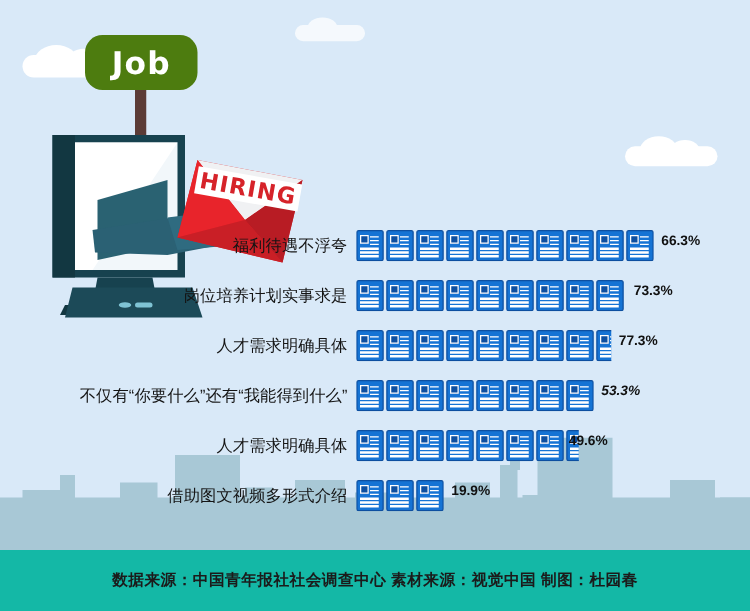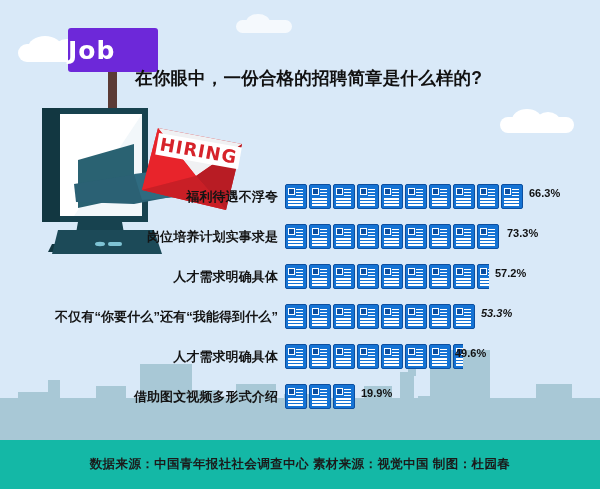--- a/index.html
+++ b/index.html
@@ -37,22 +37,22 @@
   .cloud.c2:before{content:"";position:absolute;left:12px;top:-8px;width:30px;height:22px;background:#fff;border-radius:50%;}
   .cloud.c2:after{content:"";position:absolute;left:36px;top:-5px;width:24px;height:18px;background:#fff;border-radius:50%;}
   .cloud.c3{left:236px;top:20px;width:56px;height:13px;opacity:.75;}
   .cloud.c3:before{content:"";position:absolute;left:10px;top:-6px;width:24px;height:17px;background:#fff;border-radius:50%;}
 
   
   .sign-wrap{position:absolute;left:68px;top:28px;width:92px;height:70px;}
   .sign-post{position:absolute;left:40px;top:38px;width:9px;height:48px;background:#5b3b36;border-radius:1px;}
   .sign-board{
     position:absolute;left:0;top:0;width:90px;height:44px;
-    background:#6d28d9;border-radius:3px;
-    display:flex;align-items:center;justify-content:flex-start;
+    background:#4d7c0f;border-radius:14px;
+    display:flex;align-items:center;justify-content:center;
   }
   .sign-text{
     color:#ffffff;font-size:25px;font-weight:bold;font-family:"DejaVu Sans",sans-serif;
     letter-spacing:1px;line-height:1;
   }
 
   
   .headline{
     position:absolute;left:135px;top:66px;
     font-size:17.5px;font-weight:bold;color:#111;
@@ -63,21 +63,21 @@
   .illus{position:absolute;left:30px;top:104px;width:220px;height:168px;}
 
   
   .chart{position:absolute;left:0;top:180px;width:600px;}
   .row{
     position:relative;height:34px;margin-bottom:6px;
     display:flex;align-items:center;
   }
   .row-label{
     position:absolute;left:0;width:278px;text-align:right;
-    font-size:13px;font-weight:bold;color:#141414;white-space:nowrap;
+    font-size:13px;font-weight:normal;color:#141414;white-space:nowrap;
     letter-spacing:.1px;
   }
   .bar{
     position:absolute;left:285px;top:4px;height:25px;
     overflow:hidden;white-space:nowrap;
   }
   .ico{
     display:inline-block;vertical-align:top;
     width:22px;height:25px;margin-right:2px;
     background:#1573d4;border:1.5px solid #0d4fa0;border-radius:2px;
@@ -131,21 +131,20 @@
   <div class="cloud c2"></div>
   <div class="cloud c3"></div>
 
   <div class="sign-wrap">
     <div class="sign-post"></div>
     <div class="sign-board">
       <span class="sign-text">Job</span>
     </div>
   </div>
 
-  <div class="headline">在你眼中，一份合格的招聘简章是什么样的?</div>
 
   <svg class="illus" viewBox="0 0 220 168">
 
     <path d="M12 4 L118 4 L118 118 L12 118 Z" fill="#17424f"></path>
     <path d="M12 4 L30 4 L30 118 L12 118 Z" fill="#123741"></path>
 
     <path d="M30 10 L112 10 L112 112 L30 112 Z" fill="#f2f7fa"></path>
     <path d="M30 10 L112 10 L44 112 L30 112 Z" fill="#ffffff"></path>
     <path d="M48 56 L104 40 L104 92 L48 104 Z" fill="#1f5a6a" opacity="0.95"></path>
 
@@ -185,21 +184,21 @@
 
     <div class="row">
       <span class="row-label">岗位培养计划实事求是</span>
       <span class="bar" style="width: 216px;"><span class="ico"><i class="blk"></i><i class="l1"></i><i class="l2"></i><i class="l3"></i><i class="l4"></i><i class="l5"></i><i class="l6"></i></span><span class="ico"><i class="blk"></i><i class="l1"></i><i class="l2"></i><i class="l3"></i><i class="l4"></i><i class="l5"></i><i class="l6"></i></span><span class="ico"><i class="blk"></i><i class="l1"></i><i class="l2"></i><i class="l3"></i><i class="l4"></i><i class="l5"></i><i class="l6"></i></span><span class="ico"><i class="blk"></i><i class="l1"></i><i class="l2"></i><i class="l3"></i><i class="l4"></i><i class="l5"></i><i class="l6"></i></span><span class="ico"><i class="blk"></i><i class="l1"></i><i class="l2"></i><i class="l3"></i><i class="l4"></i><i class="l5"></i><i class="l6"></i></span><span class="ico"><i class="blk"></i><i class="l1"></i><i class="l2"></i><i class="l3"></i><i class="l4"></i><i class="l5"></i><i class="l6"></i></span><span class="ico"><i class="blk"></i><i class="l1"></i><i class="l2"></i><i class="l3"></i><i class="l4"></i><i class="l5"></i><i class="l6"></i></span><span class="ico"><i class="blk"></i><i class="l1"></i><i class="l2"></i><i class="l3"></i><i class="l4"></i><i class="l5"></i><i class="l6"></i></span><span class="ico"><i class="blk"></i><i class="l1"></i><i class="l2"></i><i class="l3"></i><i class="l4"></i><i class="l5"></i><i class="l6"></i></span></span>
       <span class="value" style="left: 507px;">73.3%</span>
     </div>
 
     <div class="row">
       <span class="row-label">人才需求明确具体</span>
       <span class="bar" style="width: 204px;"><span class="ico"><i class="blk"></i><i class="l1"></i><i class="l2"></i><i class="l3"></i><i class="l4"></i><i class="l5"></i><i class="l6"></i></span><span class="ico"><i class="blk"></i><i class="l1"></i><i class="l2"></i><i class="l3"></i><i class="l4"></i><i class="l5"></i><i class="l6"></i></span><span class="ico"><i class="blk"></i><i class="l1"></i><i class="l2"></i><i class="l3"></i><i class="l4"></i><i class="l5"></i><i class="l6"></i></span><span class="ico"><i class="blk"></i><i class="l1"></i><i class="l2"></i><i class="l3"></i><i class="l4"></i><i class="l5"></i><i class="l6"></i></span><span class="ico"><i class="blk"></i><i class="l1"></i><i class="l2"></i><i class="l3"></i><i class="l4"></i><i class="l5"></i><i class="l6"></i></span><span class="ico"><i class="blk"></i><i class="l1"></i><i class="l2"></i><i class="l3"></i><i class="l4"></i><i class="l5"></i><i class="l6"></i></span><span class="ico"><i class="blk"></i><i class="l1"></i><i class="l2"></i><i class="l3"></i><i class="l4"></i><i class="l5"></i><i class="l6"></i></span><span class="ico"><i class="blk"></i><i class="l1"></i><i class="l2"></i><i class="l3"></i><i class="l4"></i><i class="l5"></i><i class="l6"></i></span><span class="ico"><i class="blk"></i><i class="l1"></i><i class="l2"></i><i class="l3"></i><i class="l4"></i><i class="l5"></i><i class="l6"></i></span></span>
-      <span class="value" style="left: 495px;">57.2%</span>
+      <span class="value" style="left: 495px;">77.3%</span>
     </div>
 
     <div class="row">
       <span class="row-label">不仅有“你要什么”还有“我能得到什么”</span>
       <span class="bar" style="width: 190px;"><span class="ico"><i class="blk"></i><i class="l1"></i><i class="l2"></i><i class="l3"></i><i class="l4"></i><i class="l5"></i><i class="l6"></i></span><span class="ico"><i class="blk"></i><i class="l1"></i><i class="l2"></i><i class="l3"></i><i class="l4"></i><i class="l5"></i><i class="l6"></i></span><span class="ico"><i class="blk"></i><i class="l1"></i><i class="l2"></i><i class="l3"></i><i class="l4"></i><i class="l5"></i><i class="l6"></i></span><span class="ico"><i class="blk"></i><i class="l1"></i><i class="l2"></i><i class="l3"></i><i class="l4"></i><i class="l5"></i><i class="l6"></i></span><span class="ico"><i class="blk"></i><i class="l1"></i><i class="l2"></i><i class="l3"></i><i class="l4"></i><i class="l5"></i><i class="l6"></i></span><span class="ico"><i class="blk"></i><i class="l1"></i><i class="l2"></i><i class="l3"></i><i class="l4"></i><i class="l5"></i><i class="l6"></i></span><span class="ico"><i class="blk"></i><i class="l1"></i><i class="l2"></i><i class="l3"></i><i class="l4"></i><i class="l5"></i><i class="l6"></i></span><span class="ico"><i class="blk"></i><i class="l1"></i><i class="l2"></i><i class="l3"></i><i class="l4"></i><i class="l5"></i><i class="l6"></i></span></span>
       <span class="value" style="left: 481px; font-style: italic;">53.3%</span>
     </div>
 
     <div class="row">
       <span class="row-label">人才需求明确具体</span>

